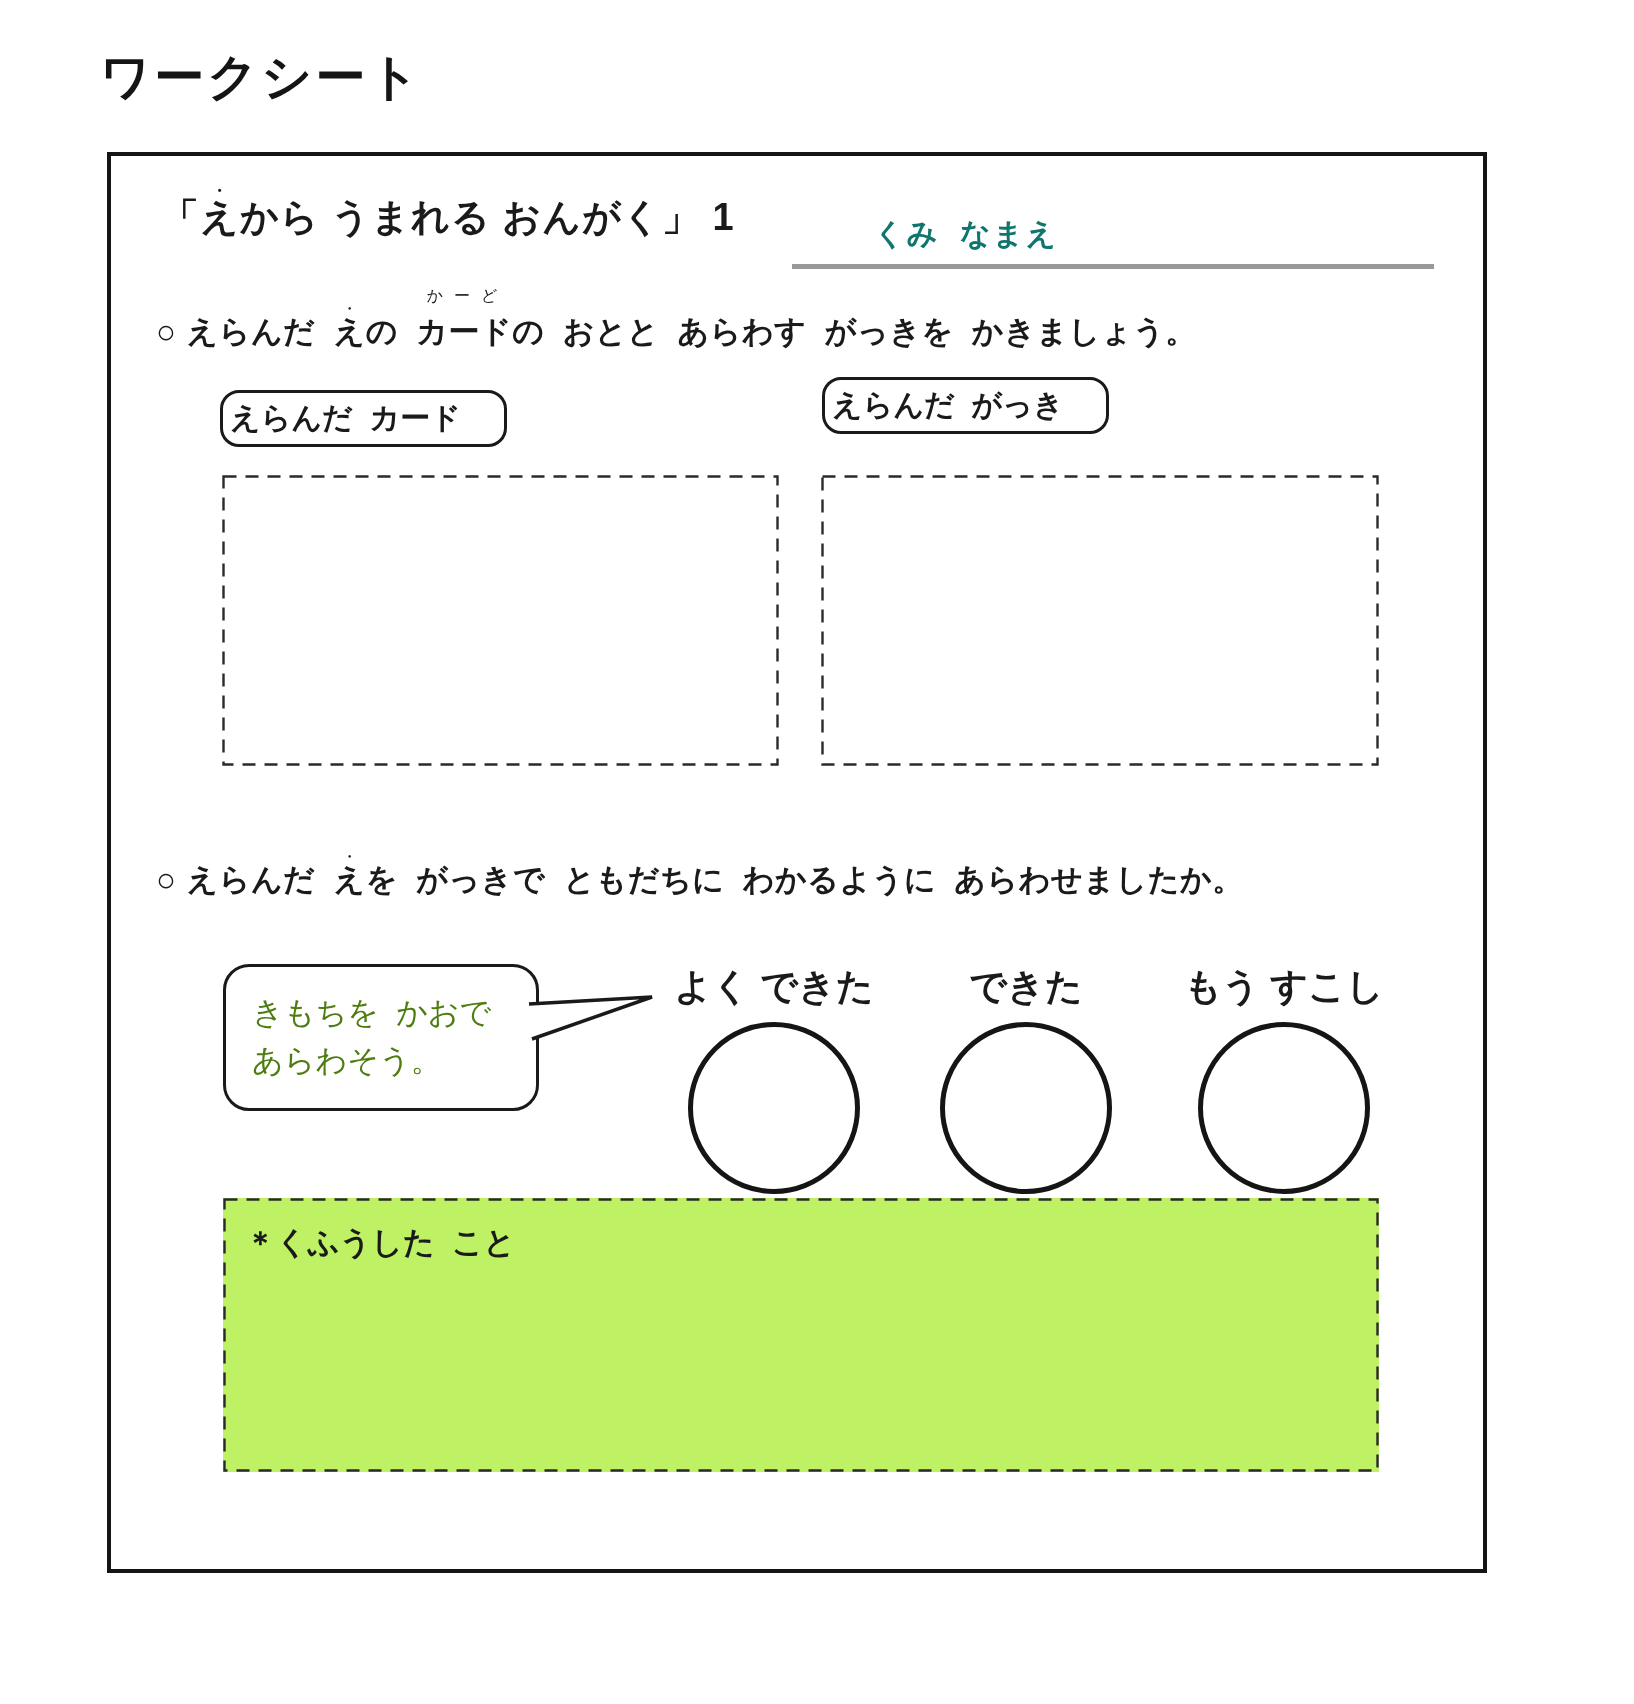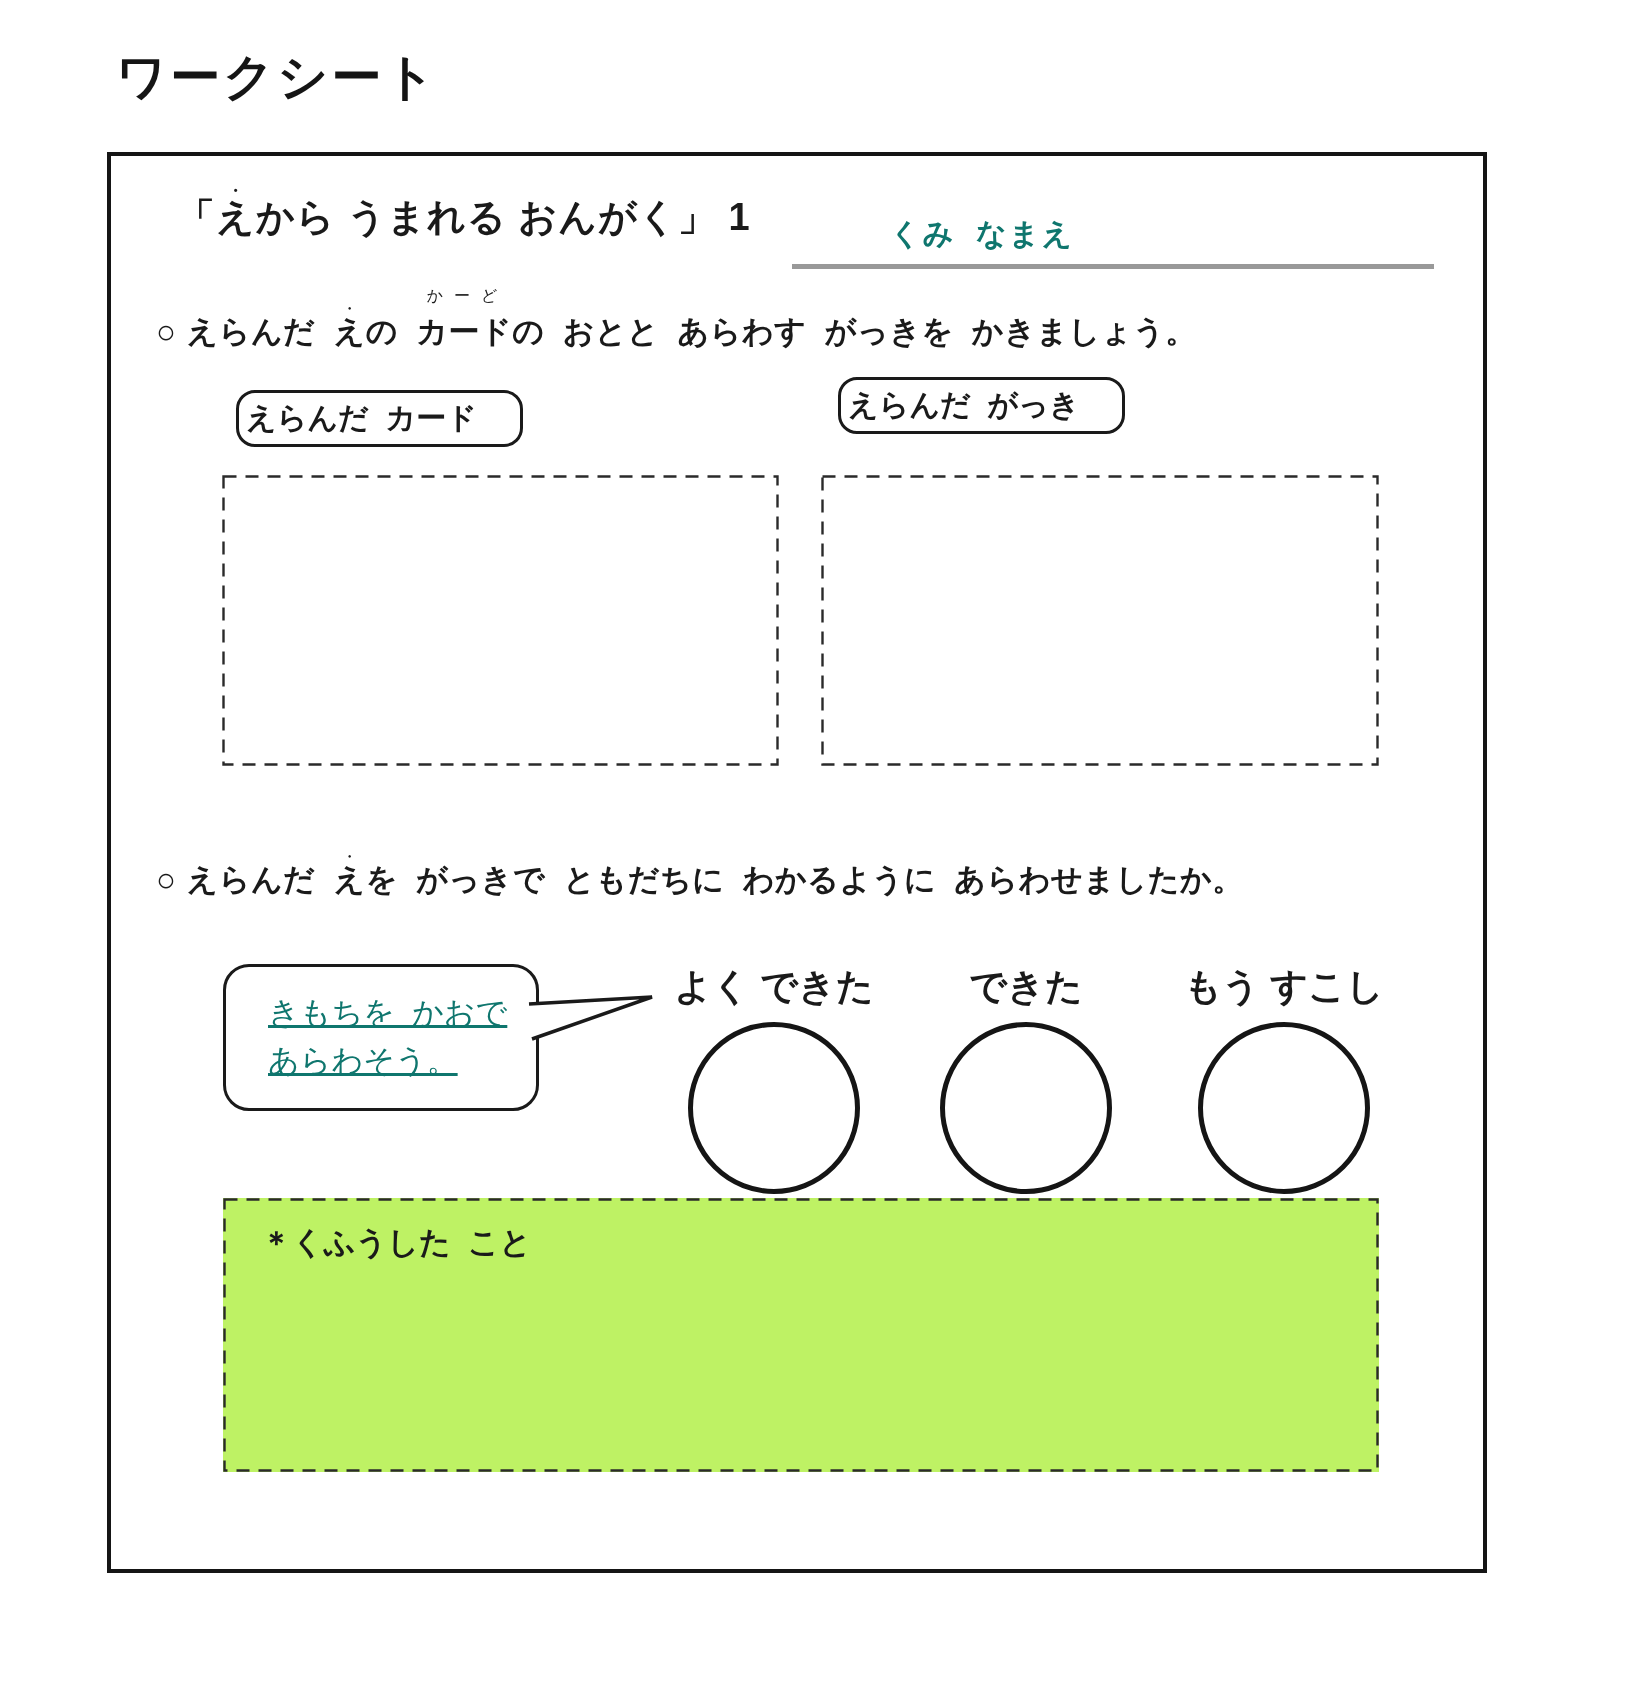--- a/index.html
+++ b/index.html
@@ -1,21 +1,21 @@
 <!DOCTYPE html>
 <html><head>
 <meta charset="utf-8">
 <style>
   * { margin:0; padding:0; box-sizing:border-box; }
   html,body { background:#ffffff; }
   .canvas {
     position:relative; width:1634px; height:1704px; background:#ffffff;
     font-family:"Liberation Sans", sans-serif; color:#1a1a1a;
   }
-  .pre { white-space:pre;margin-left:16px; }
+  .pre { white-space:pre; }
 
   .page-title {
     position:absolute; left:100px; top:44px;
     font-size:50px; font-weight:800; letter-spacing:3px; color:#151515;
   }
 
   .frame {
     position:absolute; left:107px; top:152px; width:1380px; height:1421px;
     border:4px solid #151515; background:#ffffff;
   }
@@ -69,21 +69,21 @@
   .answer-box { position:absolute; background:#ffffff; }
   .box-card { left:111px; top:319px; width:557px; height:291px; }
   .box-inst { left:710px; top:319px; width:558px; height:291px; }
   .answer-box svg, .notes-box svg { position:absolute; left:0; top:0; }
 
   .bubble {
     position:absolute; left:112px; top:808px; width:316px; height:147px;
     border:3.5px solid #1a1a1a; border-radius:26px; background:#ffffff;
     padding:22px 0 0 26px;
   }
-  .bubble-line { font-size:31px; font-weight:400; line-height:48px; color:#0f766e;text-decoration:underline; }
+  .bubble-line { font-size:31px; font-weight:400; line-height:48px; color:#4d7c0f; }
   .bubble .tail { position:absolute; left:100%; margin-left:-9px; top:28px; }
 
   .rating { position:absolute; top:806px; width:252px; text-align:center; }
   .r1 { left:537px; } .r2 { left:789px; } .r3 { left:1047px; }
   .rating-label { font-size:37px; font-weight:700; white-space:pre; }
   .rating-circle {
     width:172px; height:172px; border:5px solid #151515; border-radius:50%;
     margin:10px auto 0; background:#ffffff;
   }
 

